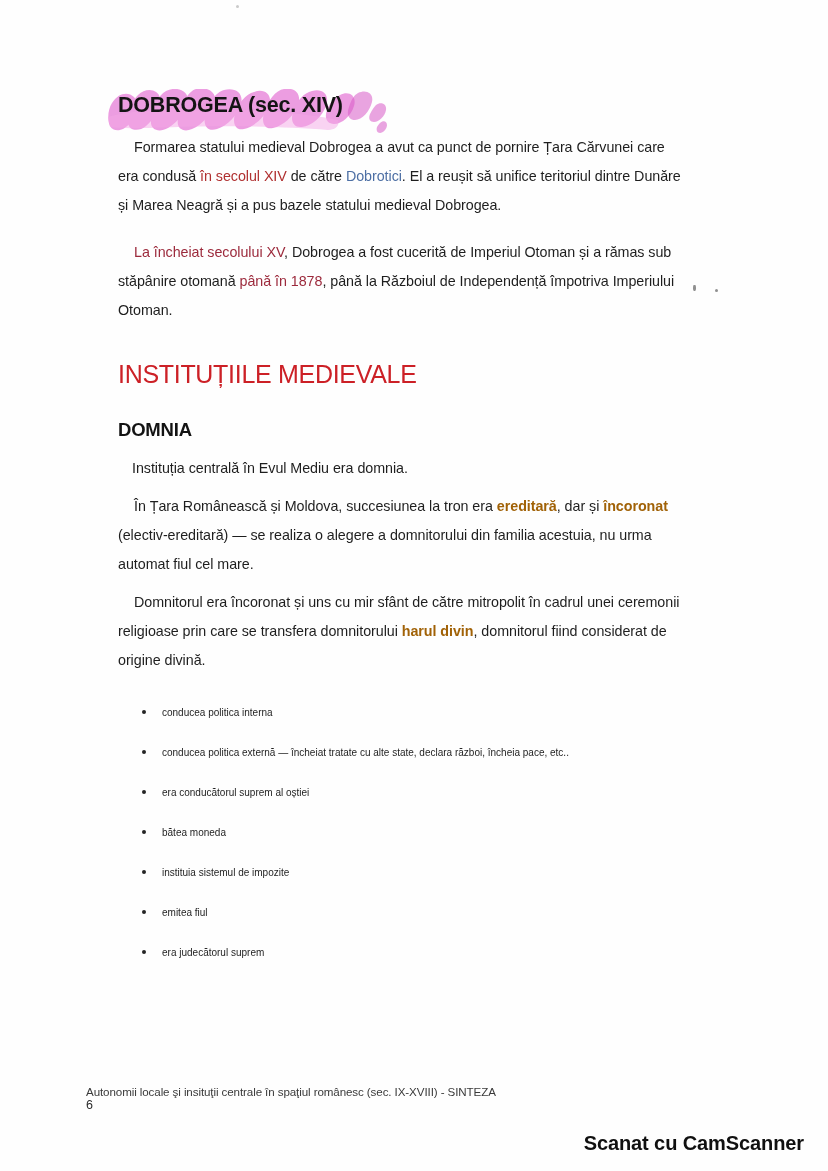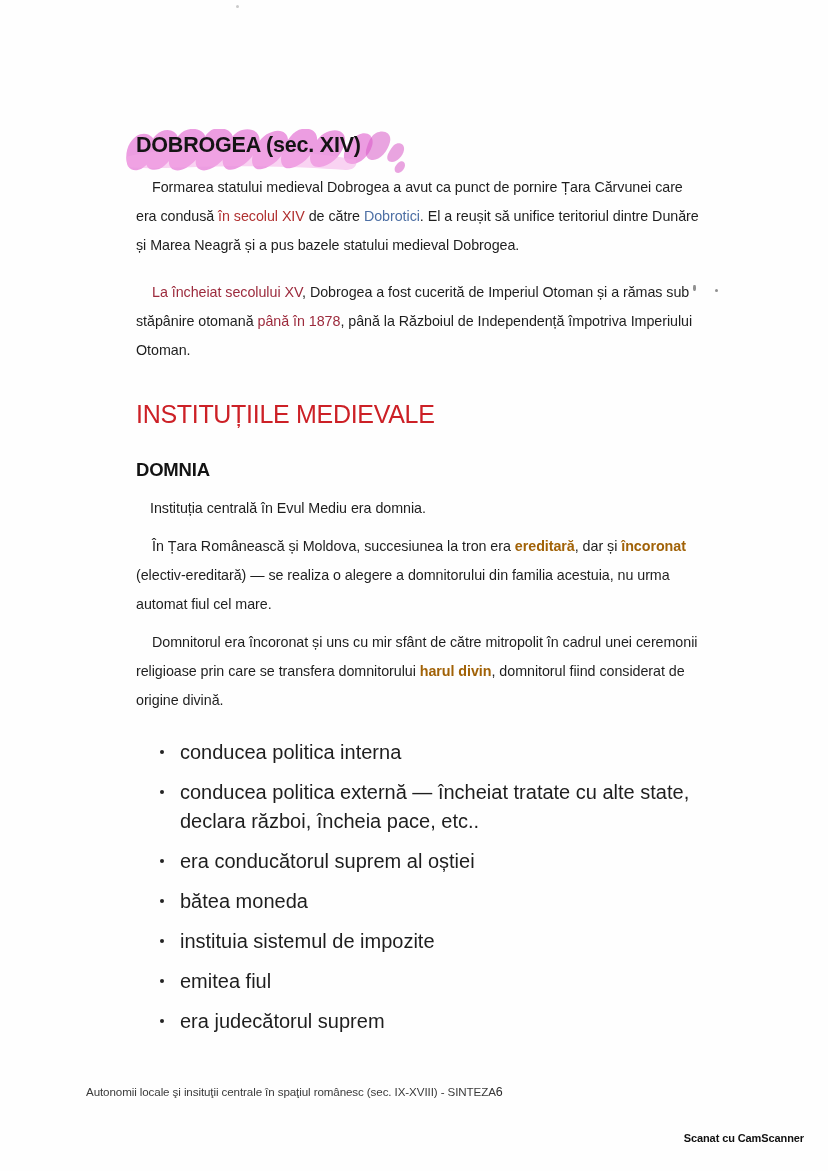--- a/index.html
+++ b/index.html
@@ -41,24 +41,23 @@
     white-space: pre-wrap;
   }
   .bleed.b1 { top: 418px; }
   .bleed.b2 { top: 630px; left: 330px; right: 70px; }
   .bleed.b3 { top: 700px; left: 380px; right: 75px; }
   .bleed.b4 { top: 860px; left: 330px; right: 120px; }
 
   
   .content {
     position: absolute;
-    left: 136px;
+    left: 118px;
     top: 0;
     width: 568px;
-    margin-top: 40px;
   }
 
   
   .title-block {
     position: relative;
     margin-top: 91px;
     height: 42px;
   }
   .hl-layer {
     position: absolute;
@@ -115,21 +114,21 @@
   }
 
   
   ul.attrib-list {
     margin: 0;
     padding: 0 0 0 22px;
     list-style: none;
   }
   ul.attrib-list li {
     position: relative;
-    font-size: 20px;
+    font-size: 10px;
     line-height: 29px;
     color: #1e1e1e;
     padding-left: 22px;
     margin-bottom: 11px;
   }
   ul.attrib-list li::before {
     content: "";
     position: absolute;
     left: 2px;
     top: 12px;
@@ -140,37 +139,38 @@
   }
 
   
   .footer {
     position: absolute;
     left: 86px;
     right: 86px;
     top: 1085px;
     display: flex;
     align-items: baseline;
-    justify-content: flex-start;
+    justify-content: flex-end;
+    flex-direction: column;
   }
   .footer-text {
     font-size: 11.6px;
     color: #3a3a3a;
     letter-spacing: -0.1px;
   }
   .footer-page {
     font-size: 12.5px;
     color: #2c2c2c;
   }
 
   .watermark {
     position: absolute;
     right: 24px;
     top: 1132px;
-    font-size: 11px;
+    font-size: 20px;
     font-weight: bold;
     color: #101010;
     letter-spacing: -0.1px;
   }
 
   
   .speck {
     position: absolute;
     background: #6b6b6b;
     border-radius: 50%;

